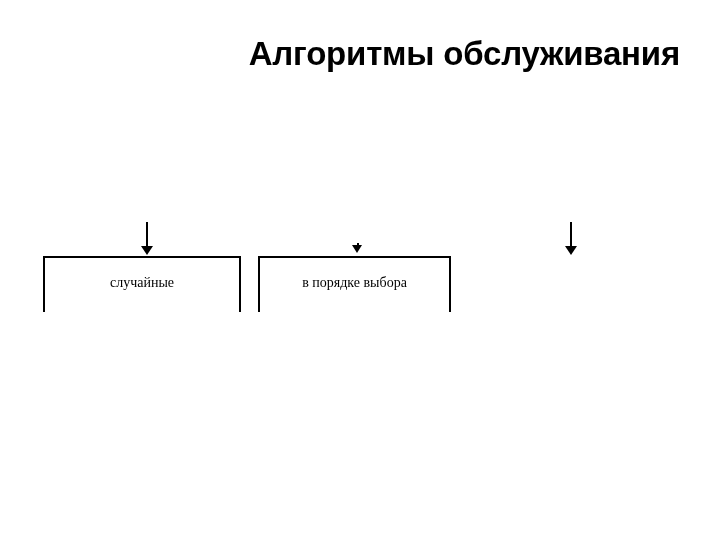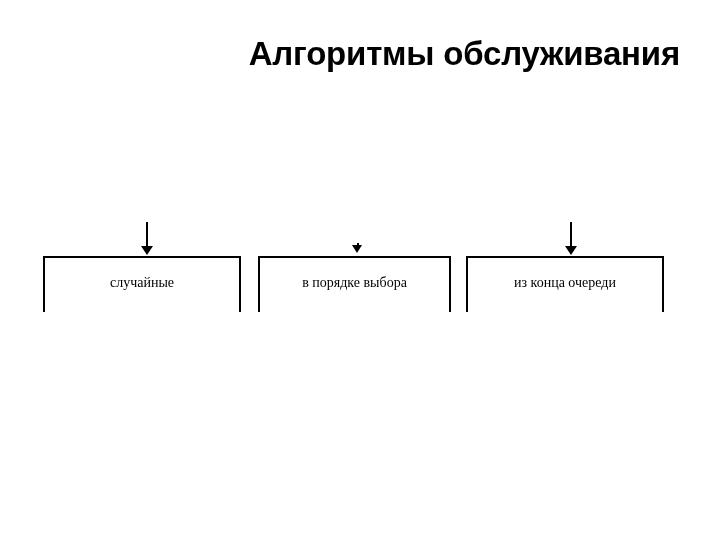--- a/index.html
+++ b/index.html
@@ -156,18 +156,15 @@
     </div>
 
     <div class="node-box node-leaf" id="node-random">
       <span class="node-label">случайные</span>
     </div>
 
     <div class="node-box node-leaf" id="node-fifo">
       <span class="node-label">в порядке выбора</span>
     </div>
 
-    <div class="node-box node-leaf" id="node-lifo">
-      <span class="node-label">из конца очереди</span>
-    </div>
 
   </div>
 </div>
 
 </body></html>

